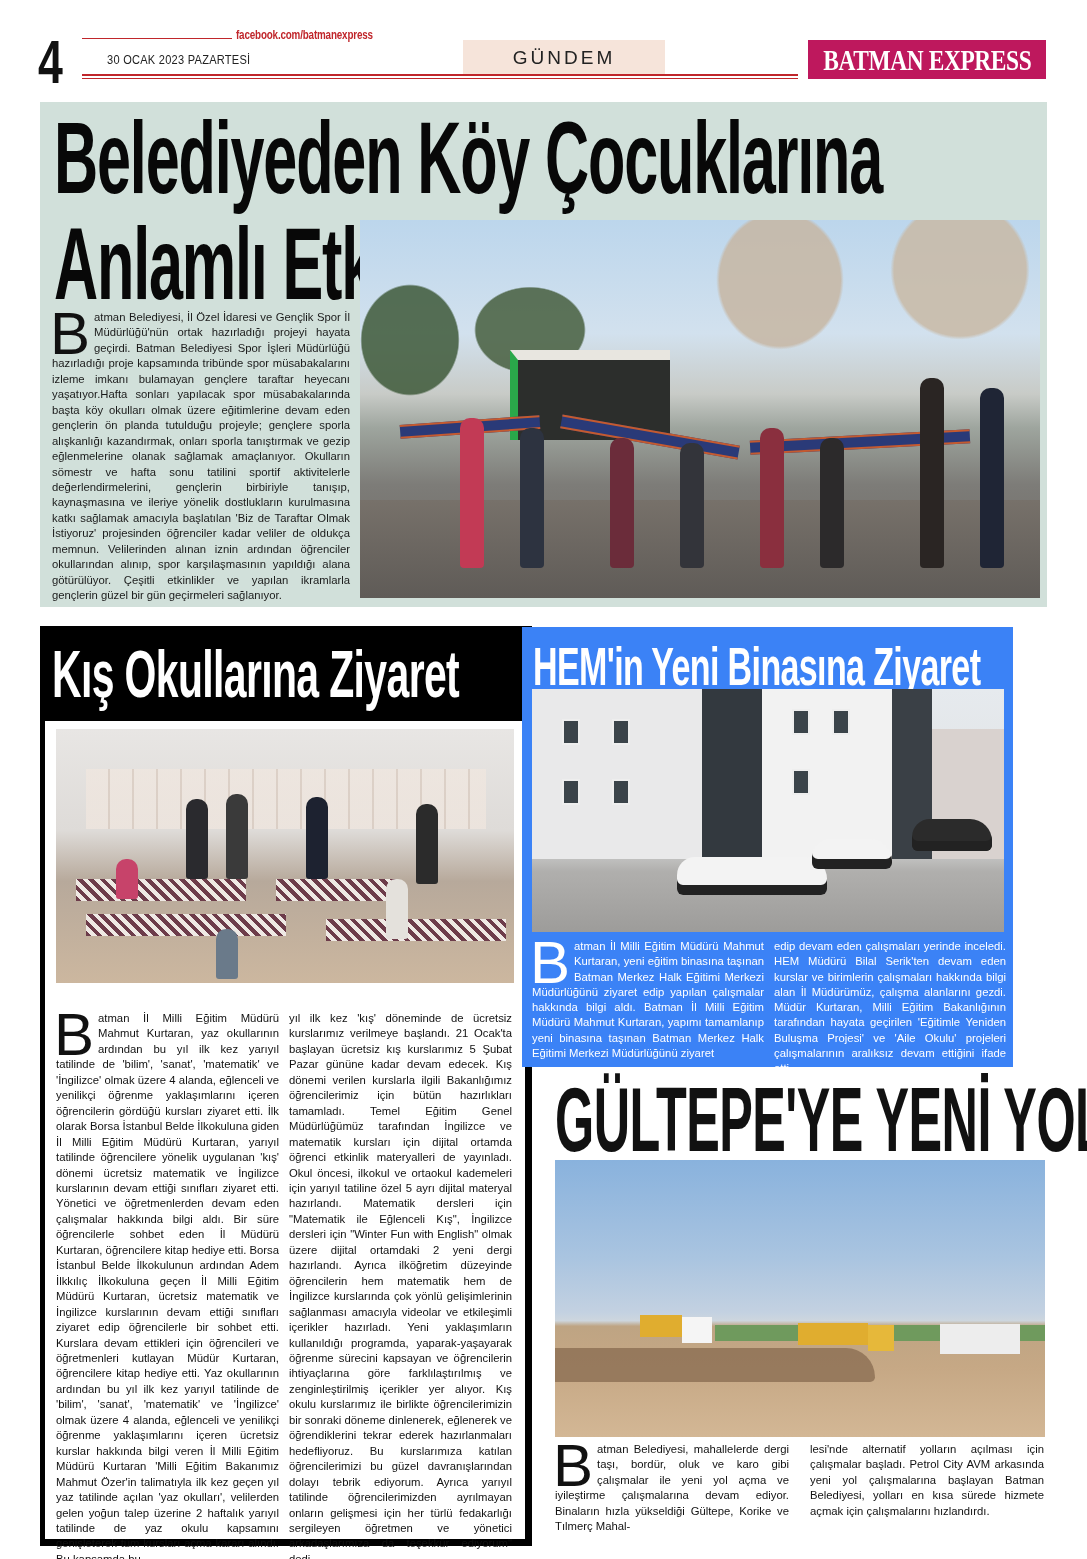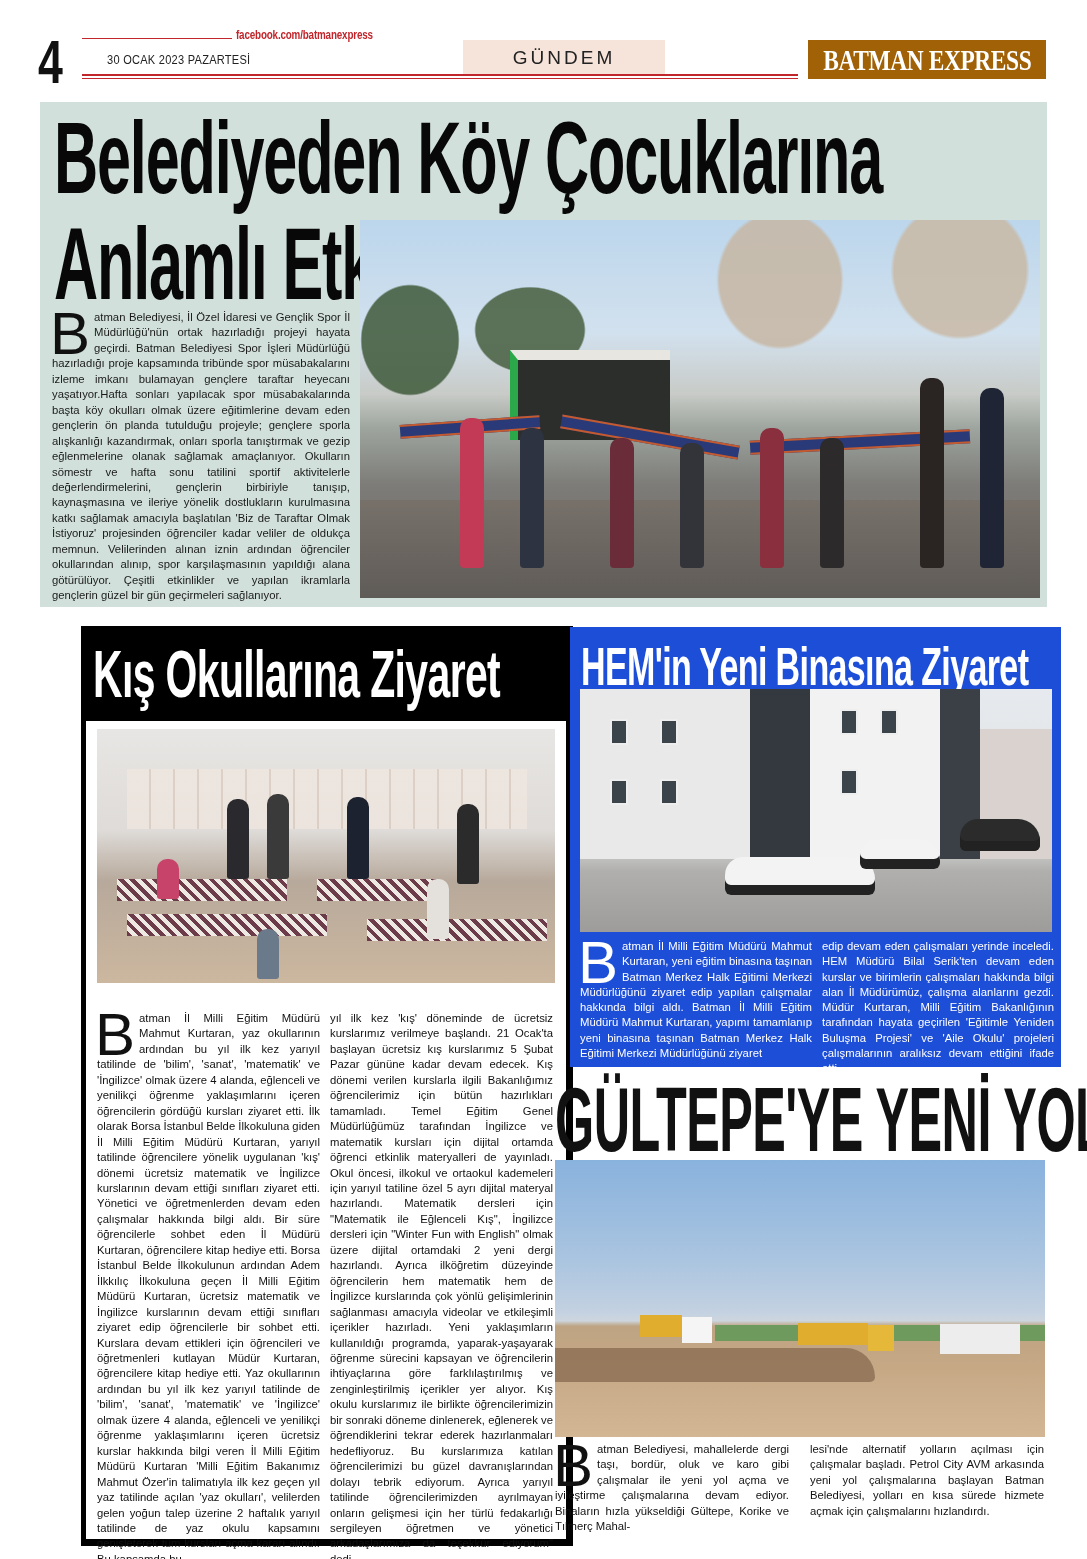--- a/index.html
+++ b/index.html
@@ -8,21 +8,21 @@
 
   
   .page-num { position: absolute; left: 38px; top: 34px; font-family: "Liberation Sans", sans-serif; font-weight: 700; font-size: 62px; line-height: 56px; transform: scaleX(0.72); transform-origin: left top; color: #111; }
   .fb-line { position: absolute; left: 82px; top: 38px; width: 150px; height: 1px; background: #c0262b; }
   .fb-text { position: absolute; left: 236px; top: 28px; font-size: 12px; font-weight: 700; color: #c0262b; transform: scaleX(0.82); transform-origin: left top; letter-spacing: -0.2px; }
   .date { position: absolute; left: 107px; top: 52px; font-size: 13px; color: #222; transform: scaleX(0.85); transform-origin: left top; letter-spacing: 0.3px; }
   .section-tag { position: absolute; left: 463px; top: 40px; width: 202px; height: 36px; background: #f6e4da; display: flex; align-items: center; justify-content: center; }
   .section-tag span { font-size: 19px; letter-spacing: 3px; color: #222; }
   .hdr-rule1 { position: absolute; left: 82px; top: 74px; width: 716px; height: 2px; background: #c0262b; }
   .hdr-rule2 { position: absolute; left: 82px; top: 78px; width: 716px; height: 1px; background: #c0262b; }
-  .brand { position: absolute; left: 808px; top: 40px; width: 238px; height: 39px; background: #a16207; display: flex; align-items: center; justify-content: center; overflow: hidden; }
+  .brand { position: absolute; left: 808px; top: 40px; width: 238px; height: 39px; background: #be185d; display: flex; align-items: center; justify-content: center; overflow: hidden; }
   .brand span { color: #fff; font-family: "Liberation Serif", serif; font-weight: 700; font-size: 30px; transform: scaleX(0.78); white-space: nowrap; letter-spacing: -0.5px; }
 
   
   .a1 { position: absolute; left: 40px; top: 102px; width: 1007px; height: 505px; background: #d1e0da; }
   .a1-title { position: absolute; left: 14px; top: 6px; font-family: "Liberation Sans", sans-serif; font-weight: 700; font-size: 102px; line-height: 100px; color: #080808; transform: scaleX(0.6); transform-origin: left top; white-space: nowrap; letter-spacing: -2px; }
   .a1-title .l2 { display: block; margin-top: 6px; }
   .a1-photo { position: absolute; left: 320px; top: 118px; width: 680px; height: 378px; overflow: hidden;
      background: linear-gradient(180deg, #bcd6ec 0%, #d2e1ee 30%, #c8cbc7 46%, #9ea59e 55%, #7d7c78 70%, #6b6661 100%); }
   .a1-photo .trees { position: absolute; left: 0; top: 0; width: 100%; height: 48%;
      background: radial-gradient(ellipse 80px 90px at 50px 120px, #3f5a3a 60%, transparent 62%),
@@ -30,34 +30,34 @@
                  radial-gradient(ellipse 110px 120px at 420px 60px, #c7b7a4 55%, transparent 58%),
                  radial-gradient(ellipse 120px 120px at 600px 50px, #c9baa6 55%, transparent 58%); opacity: .85; }
   .a1-photo .truck { position: absolute; left: 150px; top: 130px; width: 160px; height: 90px; background: #2c2e2c; border-top: 10px solid #e8e6e0; border-left: 8px solid #2aa84a; }
   .a1-photo .scarf { position: absolute; height: 14px; background: #2a3a78; border-top: 2px solid #c45a30; border-bottom: 2px solid #c45a30; }
   .a1-photo .kid { position: absolute; bottom: 30px; width: 24px; border-radius: 10px 10px 4px 4px; }
   .a1-photo .ground { position: absolute; left: 0; bottom: 0; width: 100%; height: 26%; background: linear-gradient(180deg, #77716a, #5f5b57); }
   .a1-text { position: absolute; left: 12px; top: 208px; width: 298px; font-size: 11.3px; line-height: 15.45px; text-align: justify; color: #1a1a1a; }
   .dropcap { float: left; font-family: "Liberation Sans", sans-serif; font-size: 60px; line-height: 44px; margin: 2px 4px -2px -2px; color: #111; font-weight: 400; }
 
   
-  .a2 { position: absolute; left: 40px; top: 626px; width: 492px; height: 920px; background: #000; margin-left: 41px; }
+  .a2 { position: absolute; left: 40px; top: 626px; width: 492px; height: 920px; background: #000; }
   .a2-title { position: absolute; left: 12px; top: 10px; font-weight: 700; font-size: 66px; line-height: 76px; color: #fff; transform: scaleX(0.62); transform-origin: left top; white-space: nowrap; letter-spacing: -1px; }
   .a2-inner { position: absolute; left: 5px; top: 95px; width: 480px; height: 818px; background: #fff; }
   .a2-photo { position: absolute; left: 11px; top: 8px; width: 458px; height: 254px; overflow: hidden;
      background: linear-gradient(180deg, #e8e6e4 0%, #dedbd8 40%, #b7a99b 60%, #ccb79f 100%); }
   .a2-photo .board { position: absolute; left: 30px; top: 40px; width: 400px; height: 60px; background: repeating-linear-gradient(90deg, #f1e7df 0 22px, #d9c9bd 22px 24px); opacity: .7; }
   .a2-photo .desk { position: absolute; height: 22px; background: repeating-linear-gradient(45deg, #6d3c4a 0 4px, #efe9e4 4px 8px); }
   .a2-photo .person { position: absolute; width: 22px; background: #2a2a2e; border-radius: 10px 10px 3px 3px; }
   .a2-col { position: absolute; top: 290px; width: 223px; font-size: 11.3px; line-height: 15.45px; text-align: justify; color: #111; }
   .a2-col.c1 { left: 11px; }
   .a2-col.c2 { left: 244px; }
 
   
-  .a3 { position: absolute; left: 570px; top: 627px; width: 491px; height: 440px; background: #1d4ed8; }
+  .a3 { position: absolute; left: 522px; top: 627px; width: 491px; height: 440px; background: #3b82f6; }
   .a3-title { position: absolute; left: 11px; top: 8px; font-weight: 700; font-size: 54px; line-height: 62px; color: #fff; transform: scaleX(0.63); transform-origin: left top; white-space: nowrap; letter-spacing: -1px; }
   .a3-photo { position: absolute; left: 10px; top: 62px; width: 472px; height: 243px; overflow: hidden;
      background: linear-gradient(180deg, #e6eaee 0%, #dfe1e2 60%, #b0afad 75%, #9d9c9a 100%); }
   .a3-photo .bld { position: absolute; top: 0; height: 170px; }
   .a3-photo .win { position: absolute; width: 18px; height: 26px; background: #3b444a; border: 2px solid #eee; }
   .a3-photo .car { position: absolute; height: 38px; background: #f3f3f3; border-radius: 18px 22px 6px 6px; box-shadow: inset 0 -10px 0 #222; }
   .a3-col { position: absolute; top: 312px; width: 232px; font-size: 11.3px; line-height: 15.3px; text-align: justify; color: #fff; }
   .a3-col.c1 { left: 10px; }
   .a3-col.c2 { left: 252px; }
   .a3-col .dropcap { color: #fff; }

